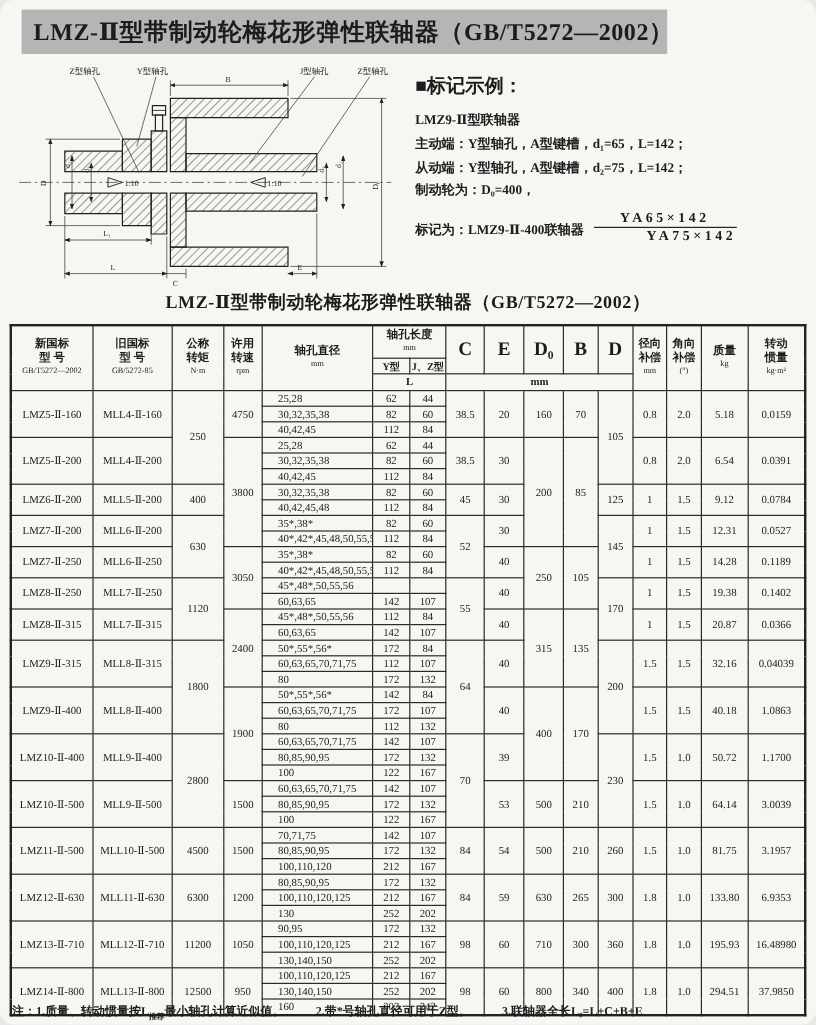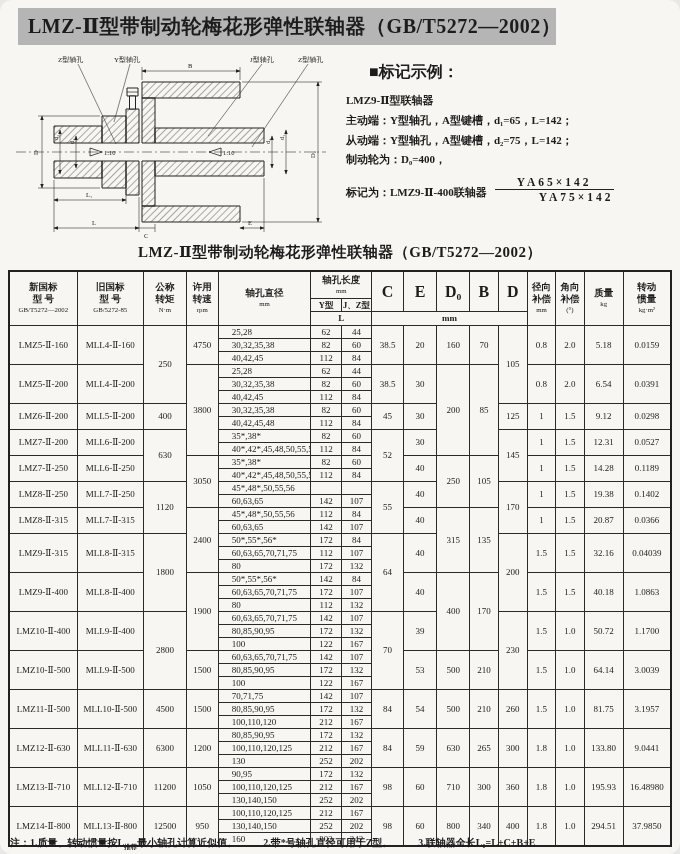--- a/index.html
+++ b/index.html
@@ -9,21 +9,21 @@
   .title-bar{position:absolute;left:18px;top:8px;width:538px;height:37px;background:#b5b5b5;
              display:flex;align-items:center;padding-left:10px;box-sizing:border-box;}
   .title-bar span{font-size:20px;font-weight:bold;letter-spacing:.5px;white-space:nowrap;}
   
   .drawing{position:absolute;left:2px;top:52px;width:338px;height:188px;}
   .dwg text{font-size:6.5px;fill:#222;font-family:"Liberation Serif","DejaVu Serif",serif;}
   .dwg text.cjk{font-size:7px;}
   .dwg line,.dwg rect,.dwg polygon,.dwg path{vector-effect:non-scaling-stroke;}
   
   .example{position:absolute;left:346px;top:62px;width:328px;}
-  .example .head{font-size:16px;font-weight:bold;margin-bottom:8px;margin-left:23px;}
+  .example .head{font-size:16px;font-weight:bold;margin-bottom:8px;}
   .example .ln{font-size:11px;font-weight:bold;line-height:1.8;white-space:nowrap;}
   .example .mark-row{display:flex;align-items:flex-end;margin-top:6px;}
   .fraction{display:inline-block;text-align:center;margin-left:8px;font-size:11.5px;
             font-weight:bold;letter-spacing:3px;}
   .fraction .top{display:block;border-bottom:1.5px solid #222;padding:0 3px 1px 3px;}
   .fraction .bot{display:block;padding-top:1px;margin-left:44px;}
   
   .table-title{position:absolute;left:0;top:243px;width:680px;text-align:center;
                font-size:15px;font-weight:bold;letter-spacing:.5px;}
   
@@ -280,21 +280,21 @@
             <td class="num" rowspan="2">400</td>
             <td class="bore">30,32,35,38</td>
             <td class="num">82</td>
             <td class="num">60</td>
             <td class="num" rowspan="2">45</td>
             <td class="num" rowspan="2">30</td>
             <td class="num" rowspan="2">125</td>
             <td class="num" rowspan="2">1</td>
             <td class="num" rowspan="2">1.5</td>
             <td class="num" rowspan="2">9.12</td>
-            <td class="num" rowspan="2">0.0298</td>
+            <td class="num" rowspan="2">0.0784</td>
           </tr>
           <tr>
             <td class="bore">40,42,45,48</td>
             <td class="num">112</td>
             <td class="num">84</td>
           </tr>
           <tr>
             <td class="model" rowspan="2">LMZ7-Ⅱ-200</td>
             <td class="model" rowspan="2">MLL6-Ⅱ-200</td>
             <td class="num" rowspan="4">630</td>
@@ -511,21 +511,21 @@
             <td class="num">172</td>
             <td class="num">132</td>
             <td class="num" rowspan="3">84</td>
             <td class="num" rowspan="3">59</td>
             <td class="num" rowspan="3">630</td>
             <td class="num" rowspan="3">265</td>
             <td class="num" rowspan="3">300</td>
             <td class="num" rowspan="3">1.8</td>
             <td class="num" rowspan="3">1.0</td>
             <td class="num" rowspan="3">133.80</td>
-            <td class="num" rowspan="3">9.0441</td>
+            <td class="num" rowspan="3">6.9353</td>
           </tr>
           <tr>
             <td class="bore">100,110,120,125</td>
             <td class="num">212</td>
             <td class="num">167</td>
           </tr>
           <tr>
             <td class="bore">130</td>
             <td class="num">252</td>
             <td class="num">202</td>

